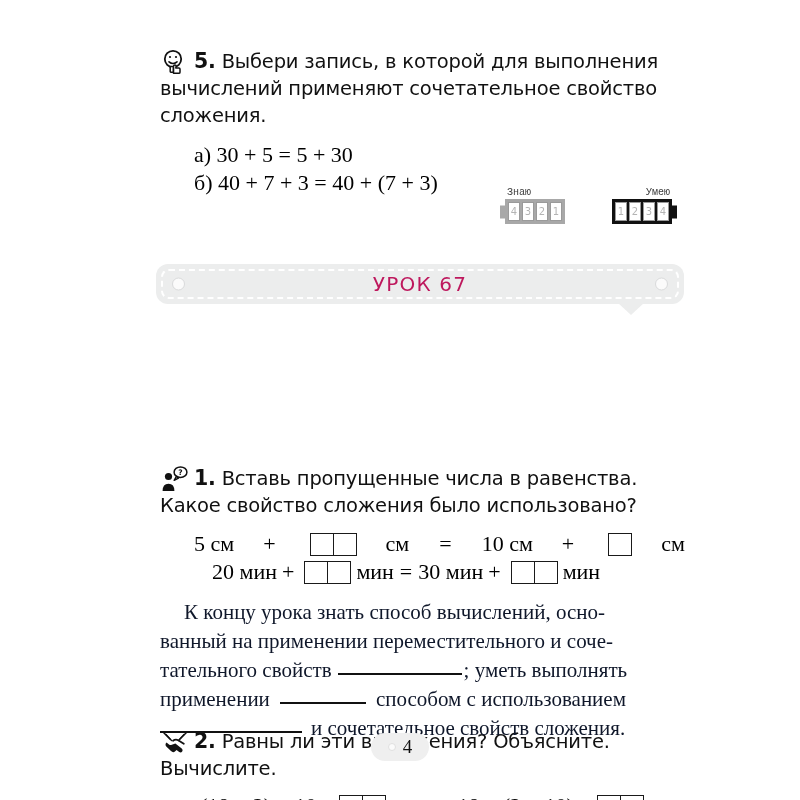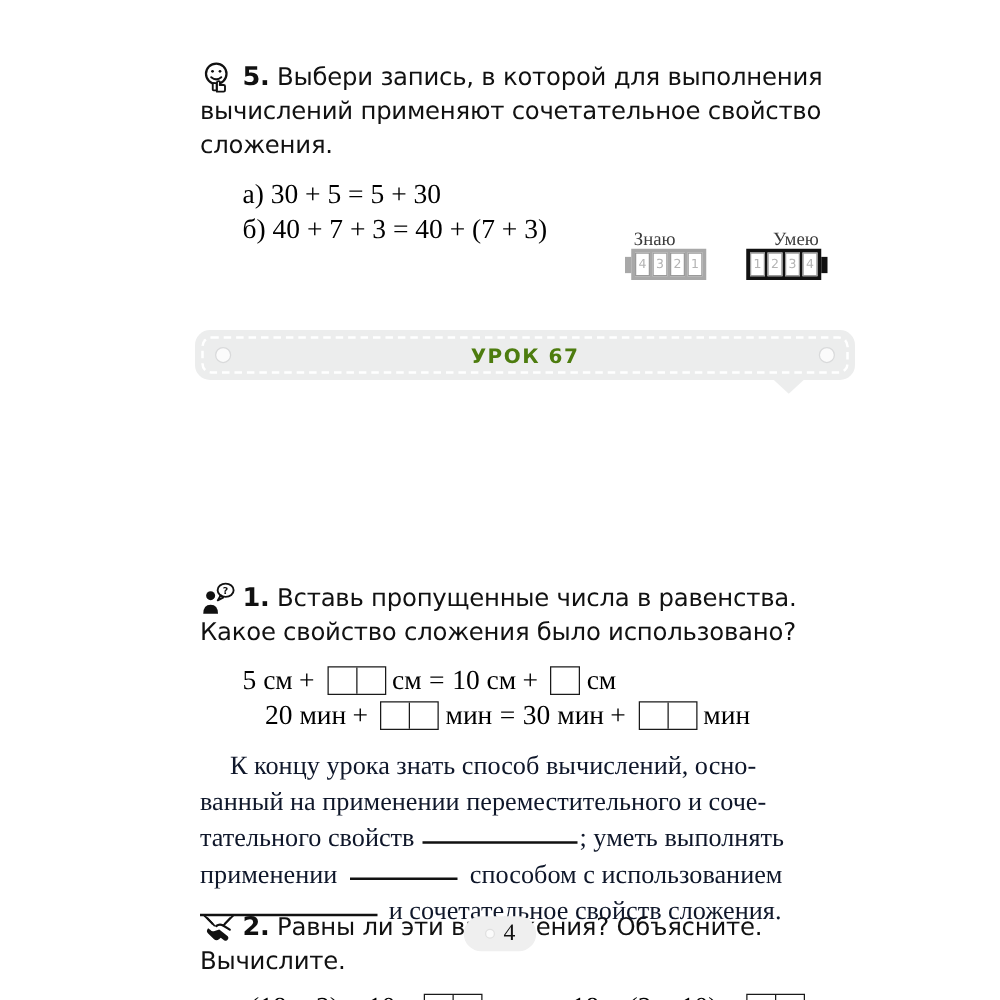--- a/index.html
+++ b/index.html
@@ -85,22 +85,22 @@
     left: 505px;
     top: 186px;
     width: 185px;
     height: 52px;
   }
   .rating {
     position: absolute;
     top: 0;
   }
   .rating .rtitle {
-    font-family: Liberation Serif, serif;
-    font-size: 15px;
+    font-family: Liberation Mono, monospace;
+    font-size: 10px;
     color: #3b3b3b;
     line-height: 13px;
     height: 13px;
   }
   .rating .frame {
     position: relative;
     display: flex;
     padding: 3px;
     gap: 2px;
     box-sizing: border-box;
@@ -124,21 +124,21 @@
     transform: translateY(-50%);
     width: 5px;
     height: 13px;
   }
 
   .rating.know { left: 0; }
   .rating.know .rtitle { text-align: left; padding-left: 2px; }
   .rating.know .frame { background: #a8a8a8; }
   .rating.know .tab { left: -5px; background: #a8a8a8; }
 
-  .rating.can { left: 92px; }
+  .rating.can { left: 107px; }
   .rating.can .rtitle { text-align: right; padding-right: 2px; }
   .rating.can .frame { background: #111111; }
   .rating.can .tab { right: -5px; background: #111111; }
 
   
   .banner-wrap {
     position: absolute;
     left: 156px;
     top: 264px;
     width: 528px;
@@ -172,24 +172,24 @@
   }
   .banner .hole.left { left: 16px; }
   .banner .hole.right { right: 16px; }
   .banner .btitle {
     position: absolute;
     left: 0; right: 0; top: 0; bottom: 0;
     display: flex;
     align-items: center;
     justify-content: center;
     font-family: "DejaVu Sans", sans-serif;
-    font-weight: bold;
-    font-size: 16px;
+    font-weight: normal;
+    font-size: 20px;
     letter-spacing: 1.2px;
-    color: #4d7c0f;
+    color: #be185d;
   }
   .banner .tail {
     position: absolute;
     bottom: -11px;
     right: 40px;
     width: 0; height: 0;
     border-left: 13px solid transparent;
     border-right: 13px solid transparent;
     border-top: 12px solid #eceded;
   }
@@ -304,21 +304,21 @@
       <svg width="30" height="30" viewBox="0 0 30 30">
         <circle cx="8.5" cy="11.5" r="3.6" fill="#111"></circle>
         <path d="M2.6 26 q0 -7.2 5.9 -7.2 q5.9 0 5.9 7.2 z" fill="#111"></path>
         <ellipse cx="20.5" cy="7.2" rx="6.4" ry="5.3" fill="#fff" stroke="#111" stroke-width="1.5"></ellipse>
         <path d="M16.6 11.2 l-2.4 4.1 l4.3 -2.1 z" fill="#fff" stroke="#111" stroke-width="1.5" stroke-linejoin="round"></path>
         <text x="20.5" y="10.4" font-family="DejaVu Sans, sans-serif" font-size="7.6" font-weight="bold" fill="#111" text-anchor="middle">?</text>
       </svg>
     </span>
     <div class="task-head"><span class="num">1.</span> <span>Вставь пропущенные числа в равенства. Какое свойство сложения было использовано?</span></div>
 
-    <div class="math" style="margin-top:11px; margin-left:34px;">
+    <div class="math" style="margin-top:11px; margin-left:34px;justify-content:space-between;">
       <span class="piece">5 см</span>
       <span class="piece" style="margin:0 5px;">+</span>
       <span class="ansbox">
           <span class="cell"></span>
           <span class="cell"></span>
         </span>
       <span class="piece">см</span>
       <span class="piece" style="margin:0 6px;">=</span>
       <span class="piece">10 см</span>
       <span class="piece" style="margin:0 5px;">+</span>

